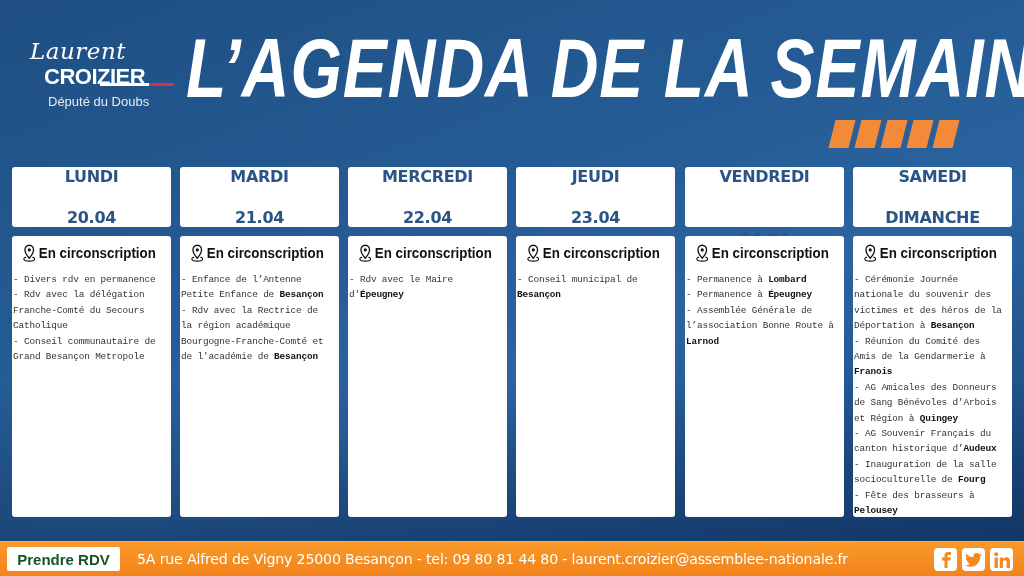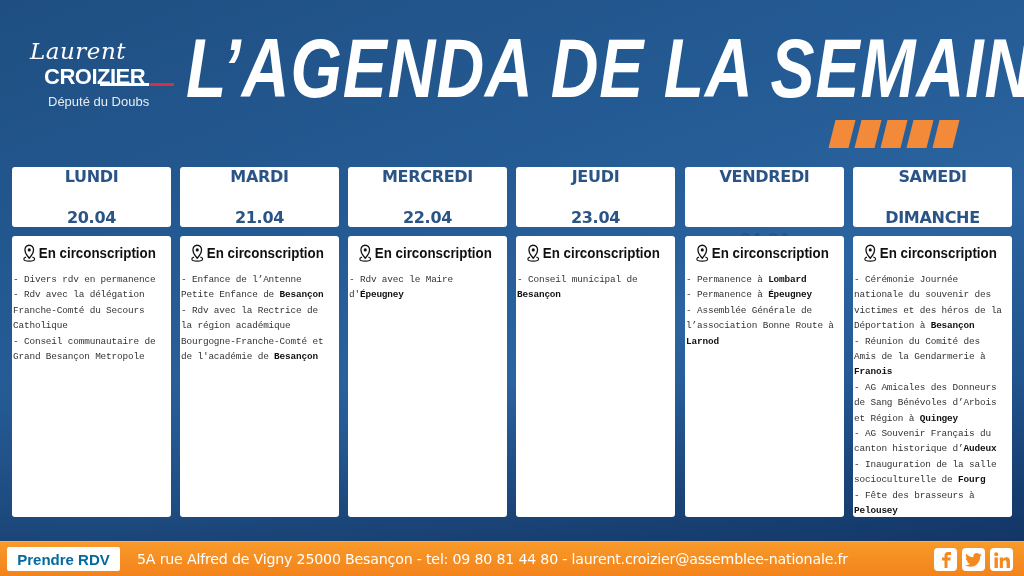--- a/index.html
+++ b/index.html
@@ -69,21 +69,21 @@
   .items b { color: #111; font-weight: bold; }
   
   .footer {
     position: absolute; left: 0; top: 541px; width: 1024px; height: 35px;
     background: linear-gradient(180deg, #f89a2a 0%, #f3831b 100%);
     border-top: 1px solid #f6b04e;
   }
   .rdv-btn {
     position: absolute; left: 7px; top: 5px; width: 113px; height: 24px;
     background: #fff; border-radius: 2px;
-    color: #0369a1; font-family: "Liberation Sans", sans-serif; font-weight: bold; font-size: 15px;
+    color: #14532d; font-family: "Liberation Sans", sans-serif; font-weight: bold; font-size: 15px;
     display: flex; align-items: center; justify-content: center; cursor: pointer;
   }
   .contact {
     position: absolute; left: 137px; top: 0; height: 35px; line-height: 35px;
     color: #fff; font-family: "DejaVu Sans", sans-serif; font-size: 14.2px; white-space: nowrap; letter-spacing: -0.2px;
   }
   .social { position: absolute; top: 6px; width: 23px; height: 23px; background: #fff; border-radius: 4px;
     display: flex; align-items: center; justify-content: center; color: #f5891f; font-weight: bold;
     font-family: "Liberation Sans", sans-serif; cursor: pointer; }
 </style>

